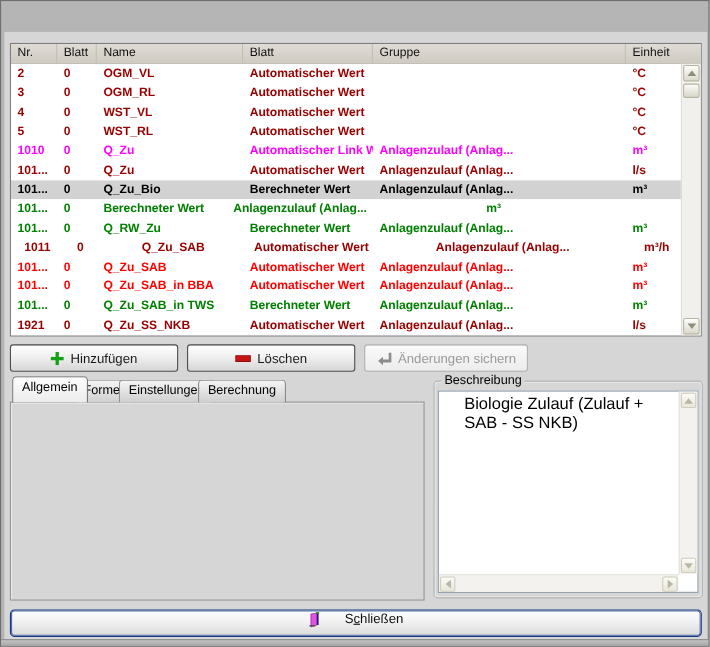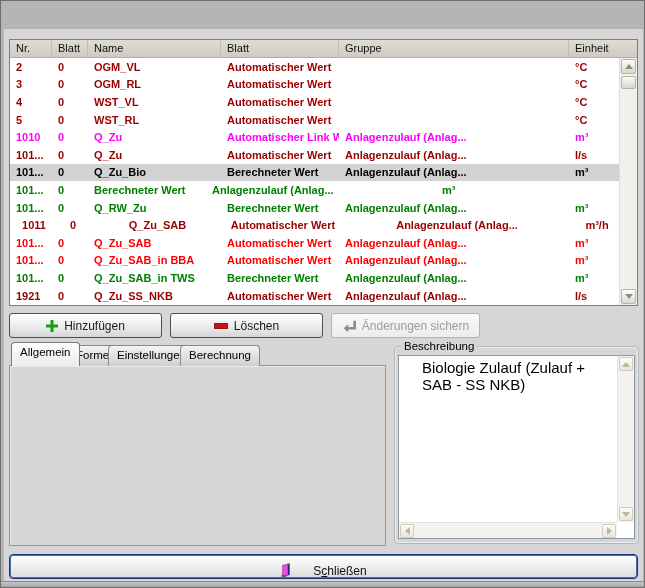--- a/index.html
+++ b/index.html
@@ -99,21 +99,21 @@
   .descr-hscroll { position:absolute; left:0; right:17px; bottom:0; height:16px; background:#f3f2ee; border-top:1px solid #e2e2dc; }
   .pale-btn { position:absolute; width:14px; height:14px; background:linear-gradient(#fcfbf7,#e9e7d8);
     border:1px solid #cfcdbd; border-radius:2px; display:flex; align-items:center; justify-content:center; }
   .pale-btn .tri.up{border-bottom-color:#b9b7a5}.pale-btn .tri.down{border-top-color:#b9b7a5}
   .pale-btn .tri.left{border-right-color:#b9b7a5}.pale-btn .tri.right{border-left-color:#b9b7a5}
 
   
   .close-btn { position:absolute; left:8px; top:553px; width:629px; height:25px;
     border:1px solid #16387c; border-radius:4px; box-shadow:inset 0 0 0 1px #4d6cb0;
     background:linear-gradient(#ffffff,#f1f1f1 45%,#dadada);
-    display:flex; align-items:flex-end; justify-content:center; gap:19px; font-size:12px; color:#111; }
+    display:flex; align-items:flex-start; justify-content:center; gap:19px; font-size:12px; color:#111; }
   .close-btn .accel { text-decoration:underline; }
 </style>
 </head>
 <body>
 
 <div class="window">
 
 
   <div class="client"></div>
   <div class="bottom-edge"></div>

